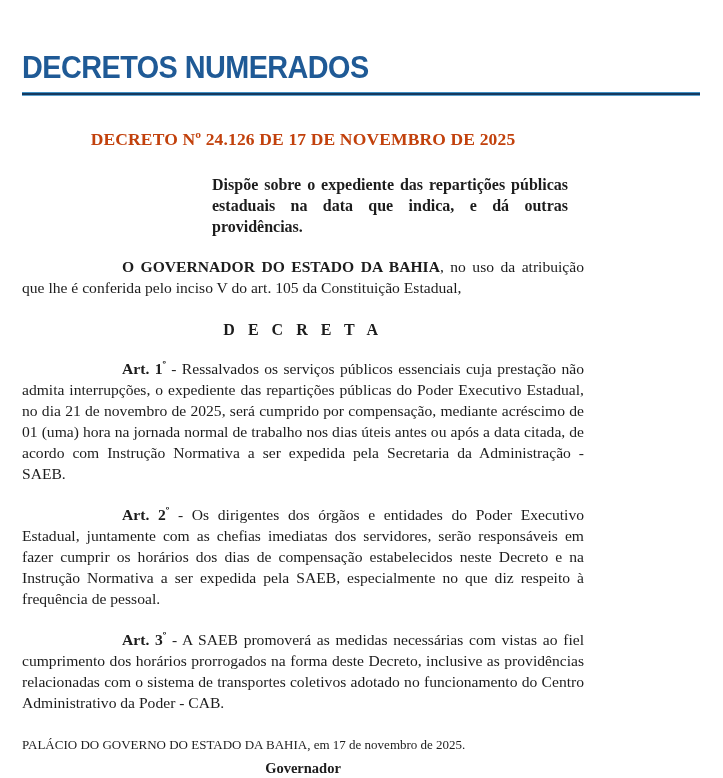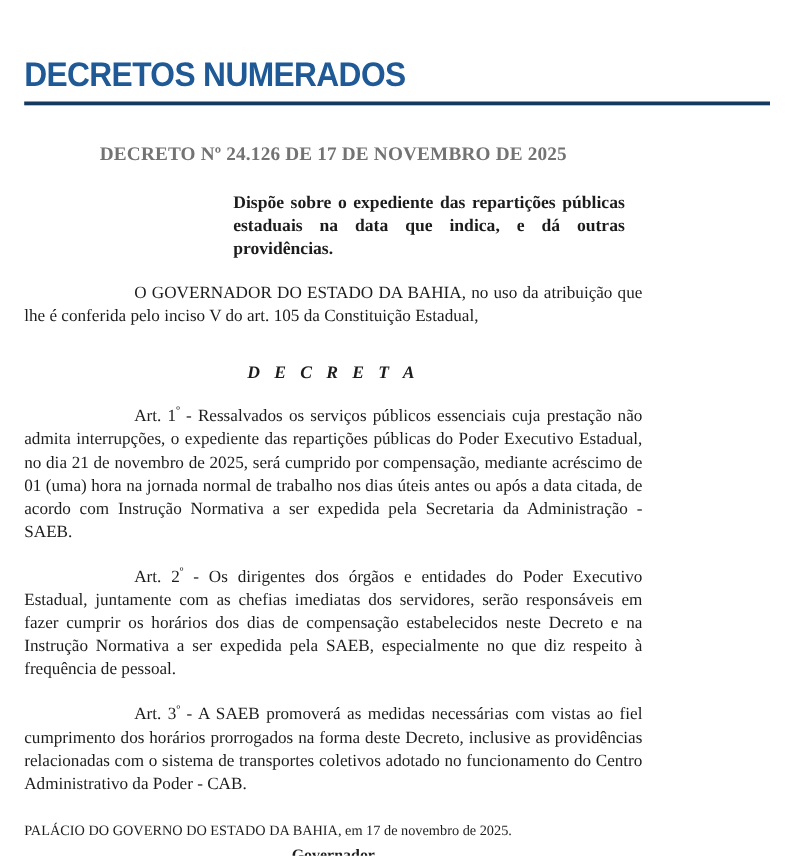--- a/index.html
+++ b/index.html
@@ -53,21 +53,21 @@
   
   .decree {
     margin-top: 33px;
   }
 
   .decree-title {
     text-align: center;
     font-weight: bold;
     font-size: 17.5px;
     letter-spacing: 0.15px;
-    color: #737373;
+    color: #c2410c;
   }
 
   .ementa {
     margin: 24px 0 0 0;
     padding-left: 190px;
     padding-right: 16px;
     font-weight: bold;
     font-size: 16px;
     line-height: 1.33;
     text-align: justify;
@@ -76,29 +76,28 @@
 
   .para {
     margin: 20px 0 0 0;
     font-size: 15.6px;
     line-height: 1.345;
     text-align: justify;
     text-justify: inter-word;
     text-indent: 100px;
   }
 
-  .para b { font-weight: normal; margin-top: 16px; }
+  .para b { font-weight: bold; margin-top: 16px; }
 
   .decreta {
-    margin-top: 32px;
+    margin-top: 22px;
     text-align: center;
     font-weight: bold;
     font-size: 16px;
     letter-spacing: 4.5px;
-    font-style: italic;
   }
 
   .closing {
     margin-top: 22px;
     font-size: 13px;
     line-height: 1.35;
     text-indent: 0;
     text-align: left;
   }
 

